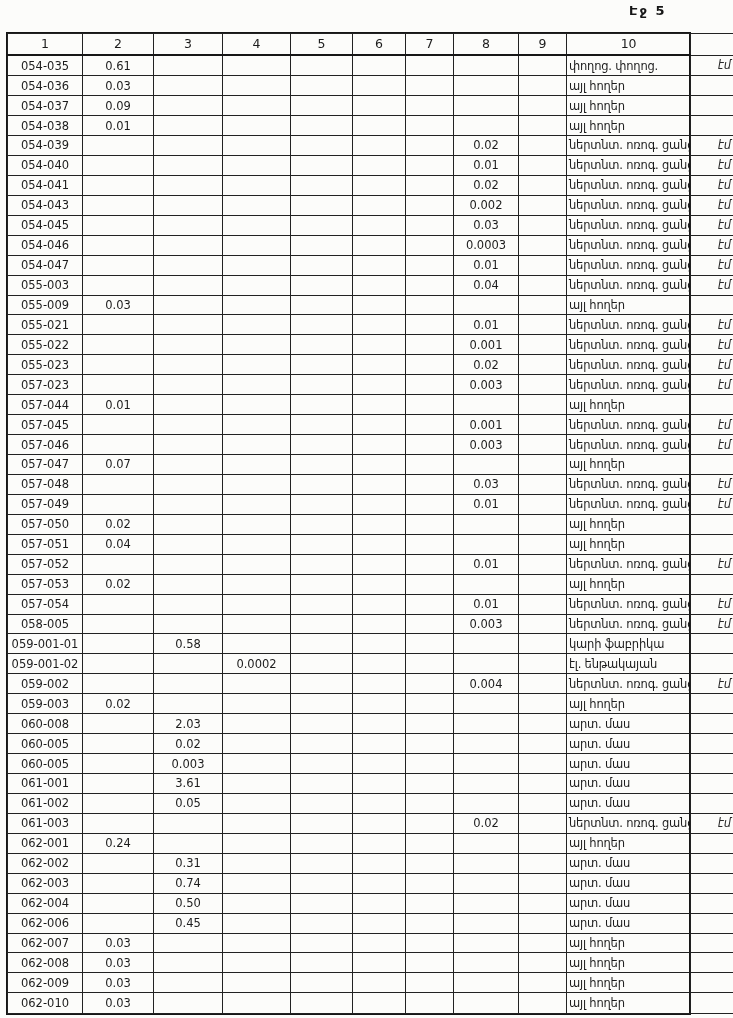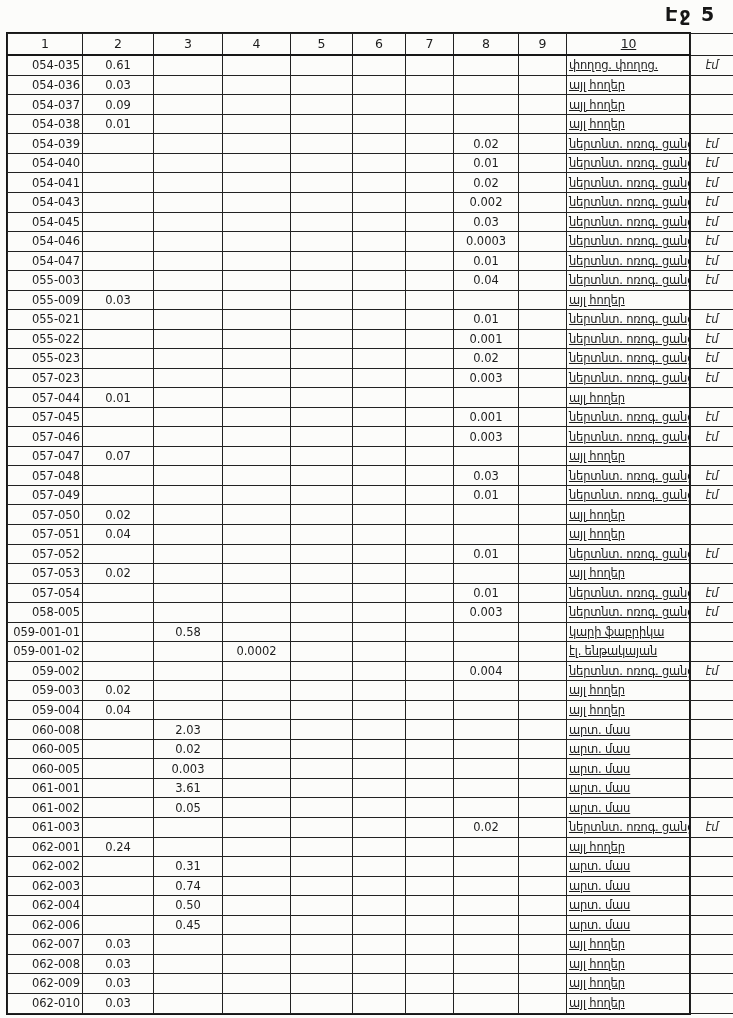--- a/index.html
+++ b/index.html
@@ -11,22 +11,22 @@
     height: 1018px;
     position: relative;
     overflow: hidden;
     background: #fcfcfa;
     font-family: "DejaVu Sans", sans-serif;
     color: #1c1c1c;
   }
   .page-label {
     position: absolute;
     top: 3px;
-    left: 665px;
-    font-size: 19px;
+    left: 629px;
+    font-size: 13px;
     font-weight: bold;
     letter-spacing: 2px;
     color: #161616;
   }
   .table-outline {
     position: absolute;
     left: 6px;
     top: 32px;
     width: 685px;
     height: 983px;
@@ -53,43 +53,42 @@
     vertical-align: middle;
   }
   thead td.hc {
     border-bottom: 2px solid #161616;
     text-align: center;
     font-size: 12.5px;
     height: 20px;
     font-weight: normal;
   }
   td.c1 {
-    text-align: right;
+    text-align: center;
     padding-left: 4px;
   }
   td.c2, td.c3, td.c4, td.c5, td.c6, td.c7, td.c8, td.c9 {
     text-align: center;
   }
   td.c10 {
     text-align: left;
     font-size: 11px;
     padding-left: 3px;
     vertical-align: bottom;
     padding-bottom: 1px;
     letter-spacing: -0.2px;
-    text-decoration: underline;
   }
   td.notecell {
     border: none;
     background: transparent;
     font-size: 10.5px;
     font-style: italic;
     padding-left: 8px;
     color: #2a2a2a;
-    text-align: center;
+    text-align: right;
     vertical-align: middle;
   }
 </style>
 </head>
 <body>
 
 <div class="page-label">Էջ 5</div>
 
 <div class="table-outline"></div>
 
@@ -546,33 +545,20 @@
         <td class="c4"></td>
         <td class="c5"></td>
         <td class="c6"></td>
         <td class="c7"></td>
         <td class="c8"></td>
         <td class="c9"></td>
         <td class="c10">այլ հողեր</td>
         <td class="notecell"></td>
       </tr>
       <tr>
-        <td class="c1">059-004</td>
-        <td class="c2">0.04</td>
-        <td class="c3"></td>
-        <td class="c4"></td>
-        <td class="c5"></td>
-        <td class="c6"></td>
-        <td class="c7"></td>
-        <td class="c8"></td>
-        <td class="c9"></td>
-        <td class="c10">այլ հողեր</td>
-        <td class="notecell"></td>
-      </tr>
-      <tr>
         <td class="c1">060-008</td>
         <td class="c2"></td>
         <td class="c3">2.03</td>
         <td class="c4"></td>
         <td class="c5"></td>
         <td class="c6"></td>
         <td class="c7"></td>
         <td class="c8"></td>
         <td class="c9"></td>
         <td class="c10">արտ. մաս</td>

